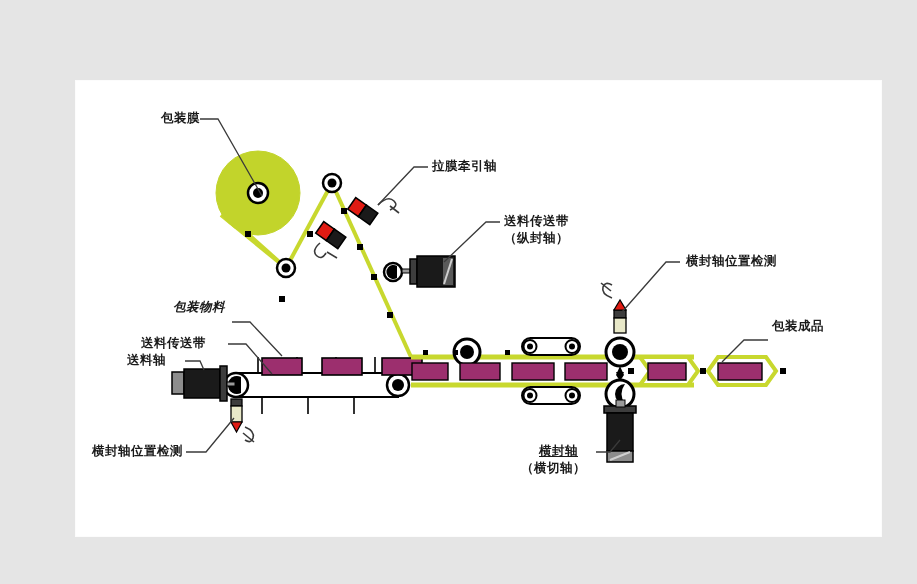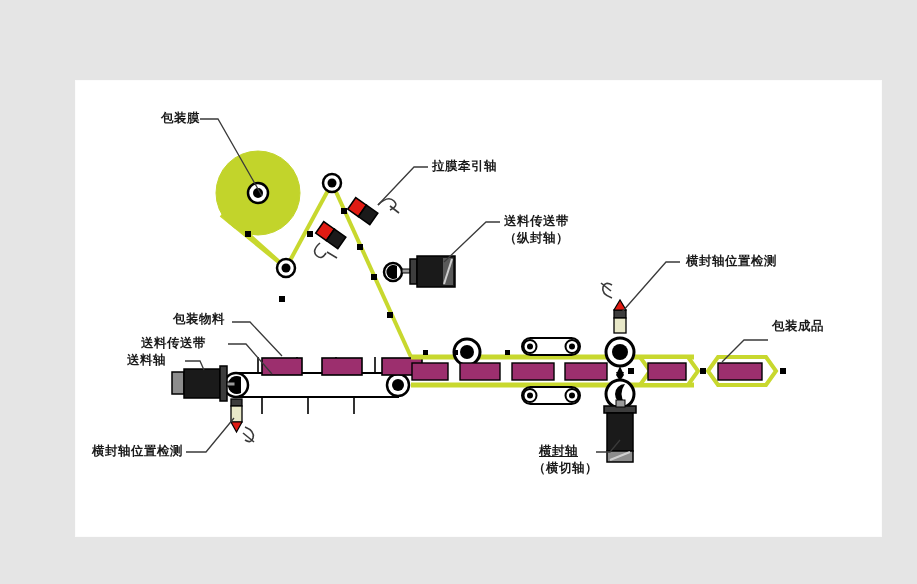--- a/index.html
+++ b/index.html
@@ -208,24 +208,24 @@
 
   <div class="lbl" style="left:432px;top:159px;">拉膜牵引轴</div>
 
   <div class="lbl" style="left:504px;top:214px;">送料传送带</div>
   <div class="lbl" style="left:504px;top:231px;">（纵封轴）</div>
 
   <div class="lbl" style="left:686px;top:254px;">横封轴位置检测</div>
 
   <div class="lbl" style="left:772px;top:320px;font-family:Liberation Mono, monospace;">包装成品</div>
 
-  <div class="lbl" style="left:173px;top:312px;">包装物料</div>
+  <div class="lbl" style="left:173px;top:300px;font-style:italic;">包装物料</div>
 
   <div class="lbl" style="left:141px;top:336px;">送料传送带</div>
 
   <div class="lbl" style="left:127px;top:353px;">送料轴</div>
 
   <div class="lbl" style="left:92px;top:444px;">横封轴位置检测</div>
 
   <div class="lbl" style="left:539px;top:444px;text-decoration:underline;">横封轴</div>
-  <div class="lbl" style="left:533px;top:461px;">（横切轴）</div>
+  <div class="lbl" style="left:521px;top:461px;">（横切轴）</div>
 
 </div>
 
 </body></html>

